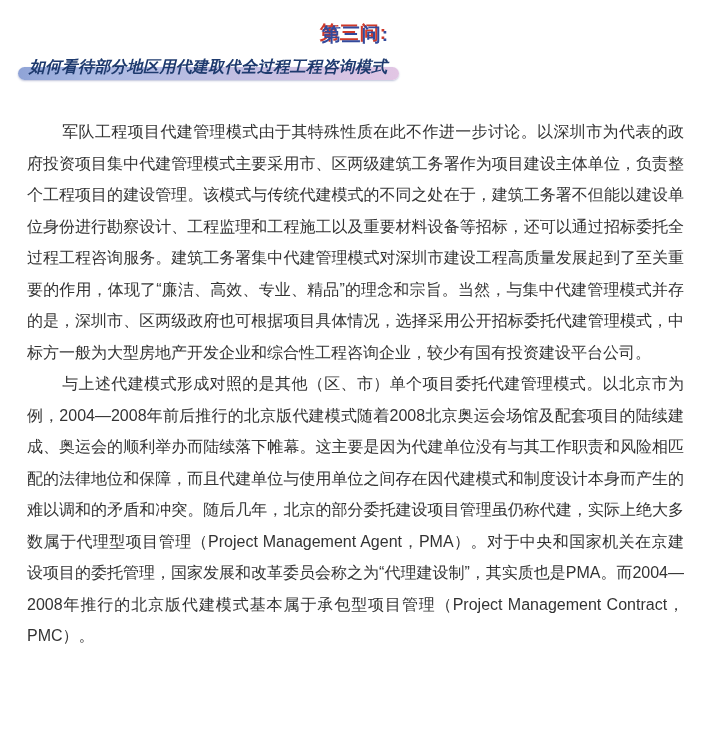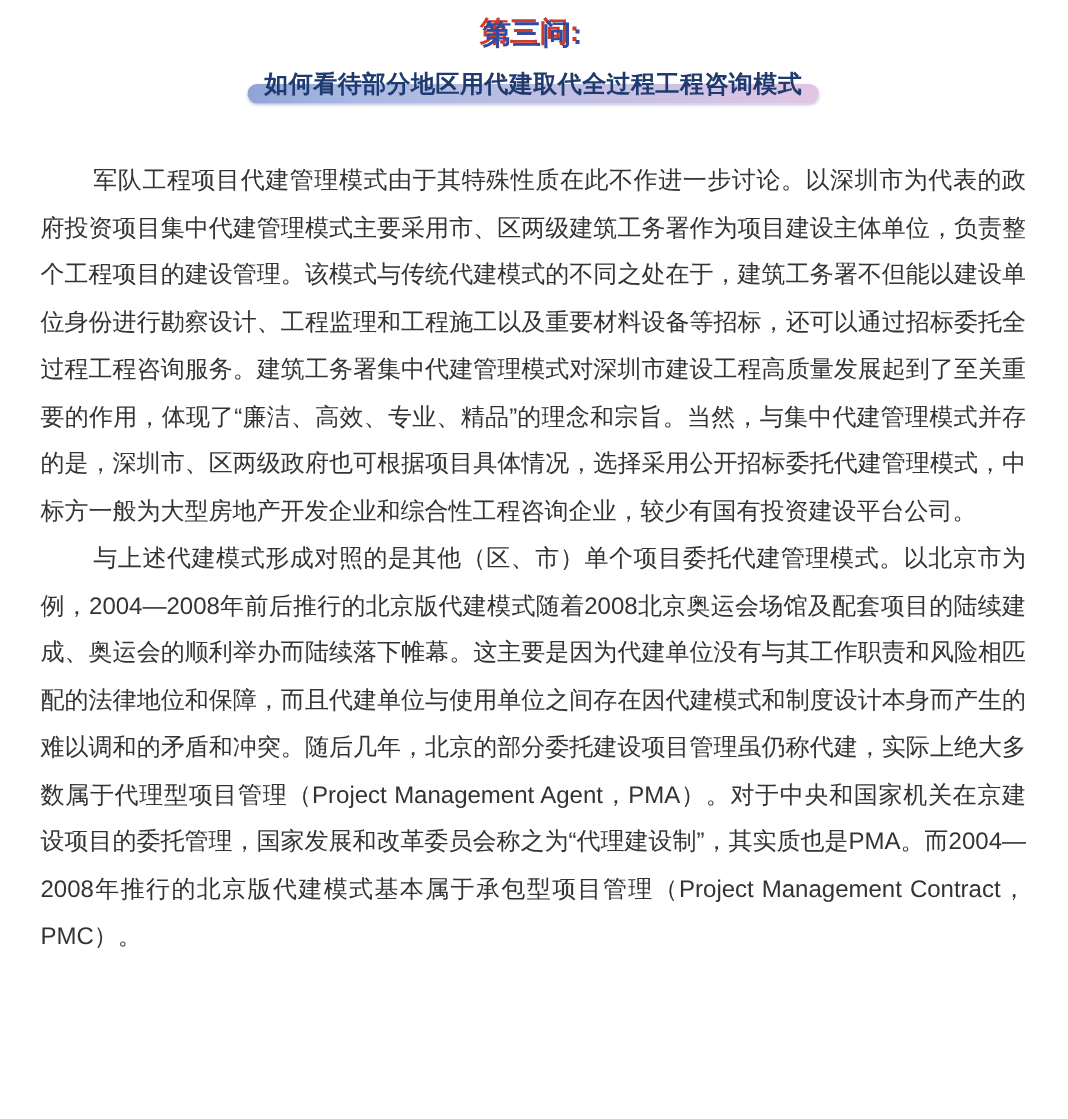--- a/index.html
+++ b/index.html
@@ -5,36 +5,36 @@
   html, body {
     margin: 0;
     padding: 0;
     background: #ffffff;
   }
   .page {
     width: 712px;
     min-height: 746px;
     box-sizing: border-box;
     background: #ffffff;
-    padding: 12px 28px 10px 27px;
+    padding: 23px 28px 10px 27px;
     font-family: "Liberation Sans", "DejaVu Sans", sans-serif;
   }
   .title {
     text-align: center;
     font-size: 19px;
     font-weight: 700;
     line-height: 24px;
     color: #33499b;
     text-shadow: -2px -2px 0 #cf3a2b;
     letter-spacing: 1px;
     margin: 0 0 10px 0;
   }
   .subtitle-row {
-    text-align: center;
     margin: 0 0 38px 0;
+    font-style: italic;
   }
   .subtitle {
     position: relative;
     display: inline-block;
     padding: 0 2px;
   }
   .subtitle-highlight {
     position: absolute;
     left: -9px;
     right: -9px;

